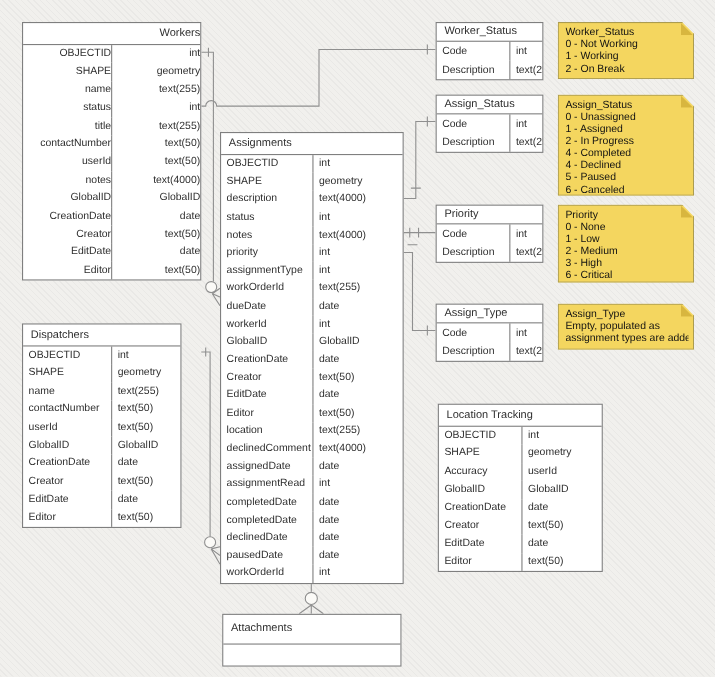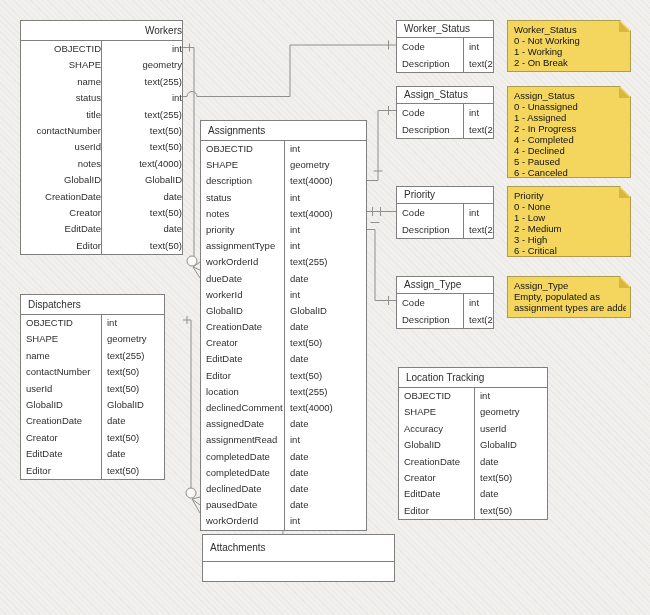--- a/index.html
+++ b/index.html
@@ -377,21 +377,21 @@
         <span class="cell name">EditDate</span>
         <span class="cell type">date</span>
       </div>
       <div class="entity-row">
         <span class="cell name">Editor</span>
         <span class="cell type">text(50)</span>
       </div>
     </div>
 </div>
 
-<div class="entity" style="left:202px;top:534px;width:193px;--hh:26px;--rh:19px;--nc:80px;">
+<div class="entity" style="left:202px;top:558px;width:163px;--hh:26px;--rh:19px;--nc:80px;">
   <div class="entity-title">Attachments</div>
   <div>
       <div class="entity-row">
         <span class="cell name"></span>
         <span class="cell type nodiv"></span>
       </div>
     </div>
 </div>
 
 <div class="note" style="left:507px;top:20px;width:124px;height:52px;">

